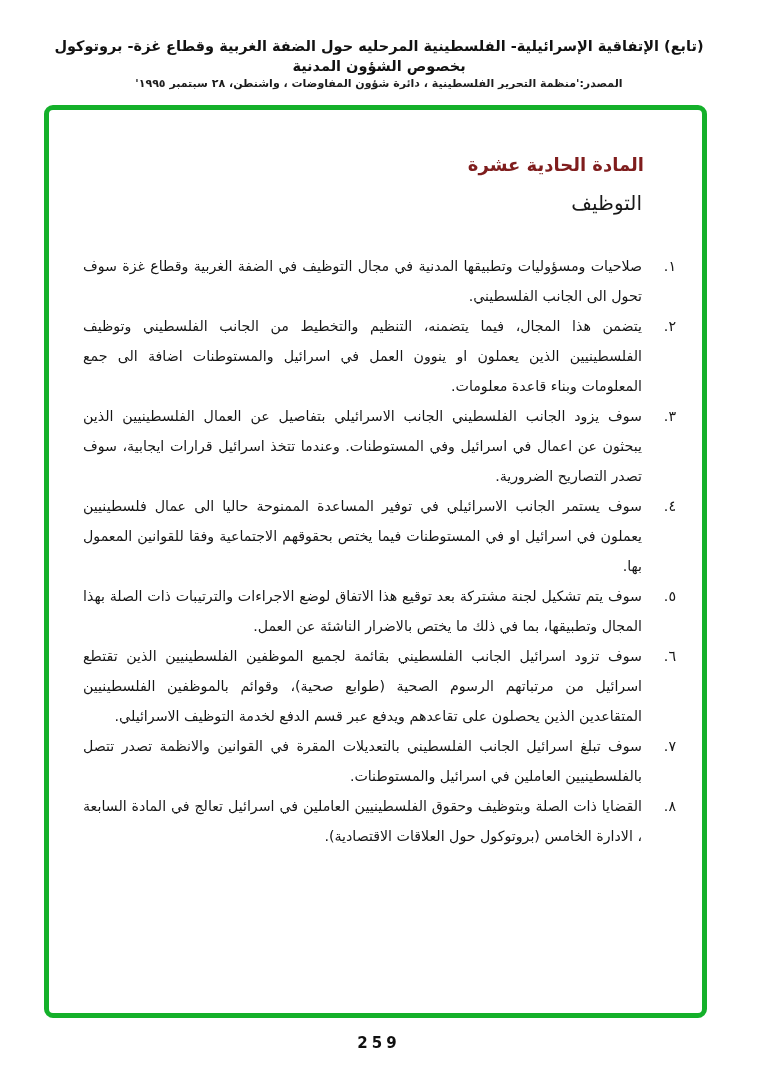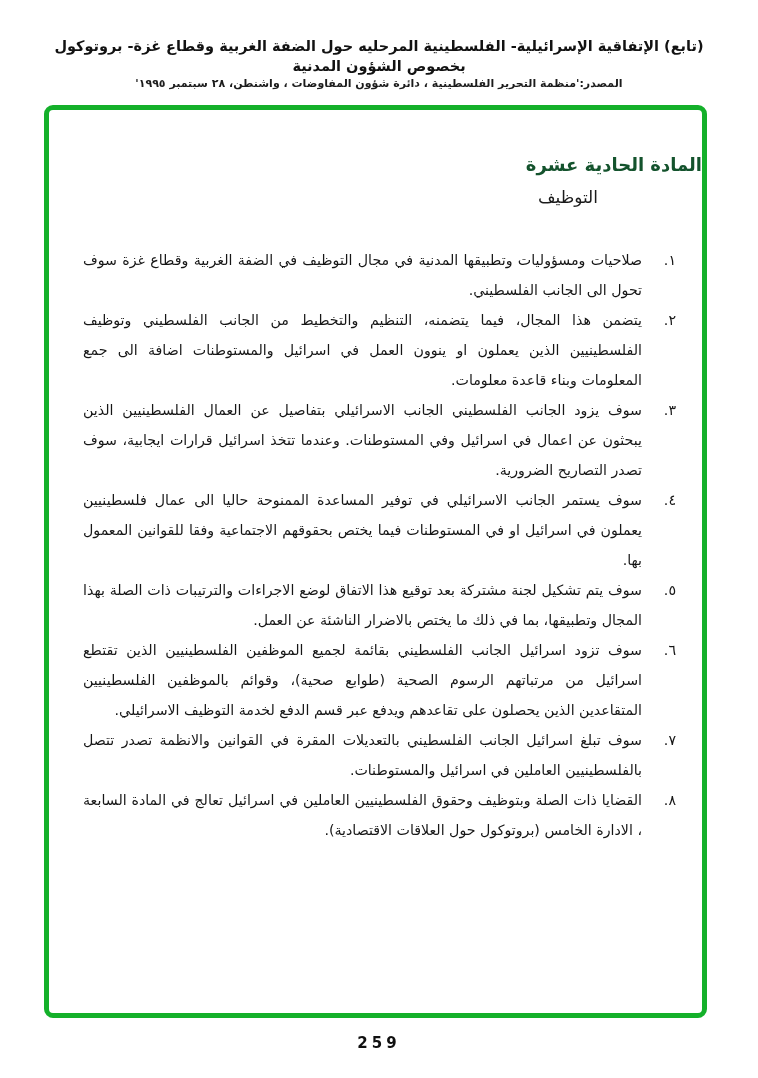--- a/index.html
+++ b/index.html
@@ -36,29 +36,30 @@
     width:663px; height:913px;
     border:5px solid #14b02a;
     border-radius:9px;
     background:#ffffff;
   }
 
   .doc-content { position:absolute; inset:0; direction:rtl; }
 
   .article-title {
     margin-top:42px;
+    padding-right:58px;
     text-align:right;
-    font-size:18px; font-weight:bold; color:#14532d;
+    font-size:18px; font-weight:bold; color:#7f1d1d;
     line-height:26px;
   }
   .article-subtitle {
-    margin-top:9px;
-    padding-right:104px;
+    margin-top:15px;
+    padding-right:60px;
     text-align:right;
-    font-size:17px; font-weight:normal; color:#1a1a1a;
+    font-size:20px; font-weight:normal; color:#1a1a1a;
     line-height:20px;
   }
 
   .clauses {
     margin-top:38px;
     padding-right:26px;
     padding-left:34px;
   }
   .clause {
     display:flex;

